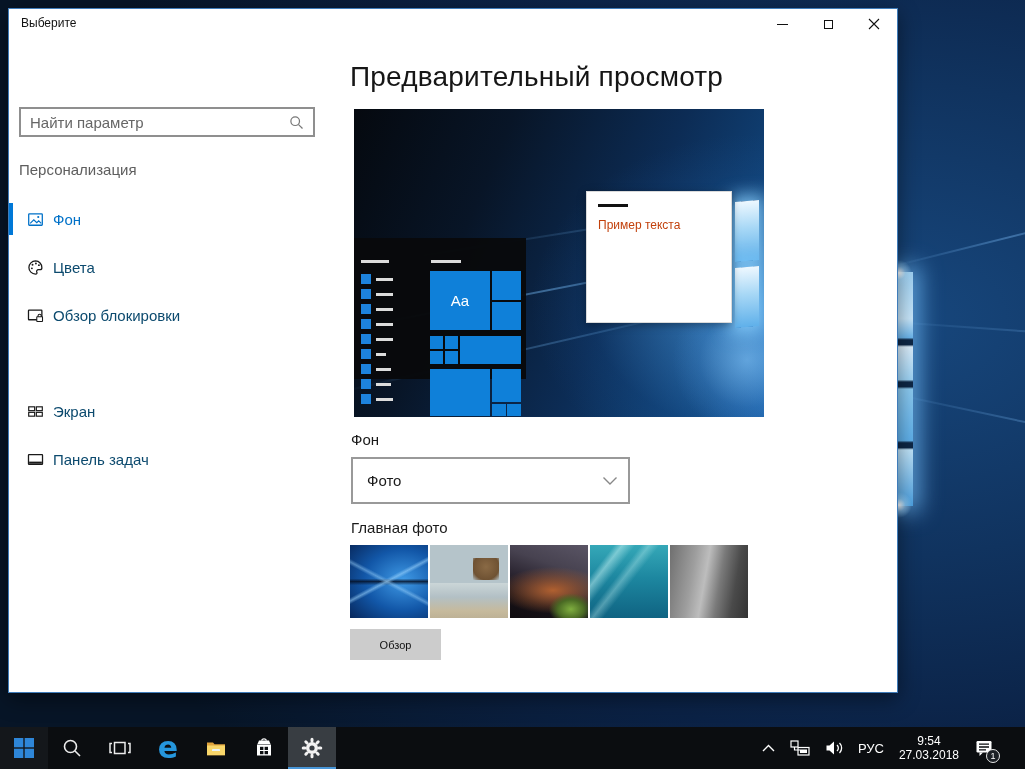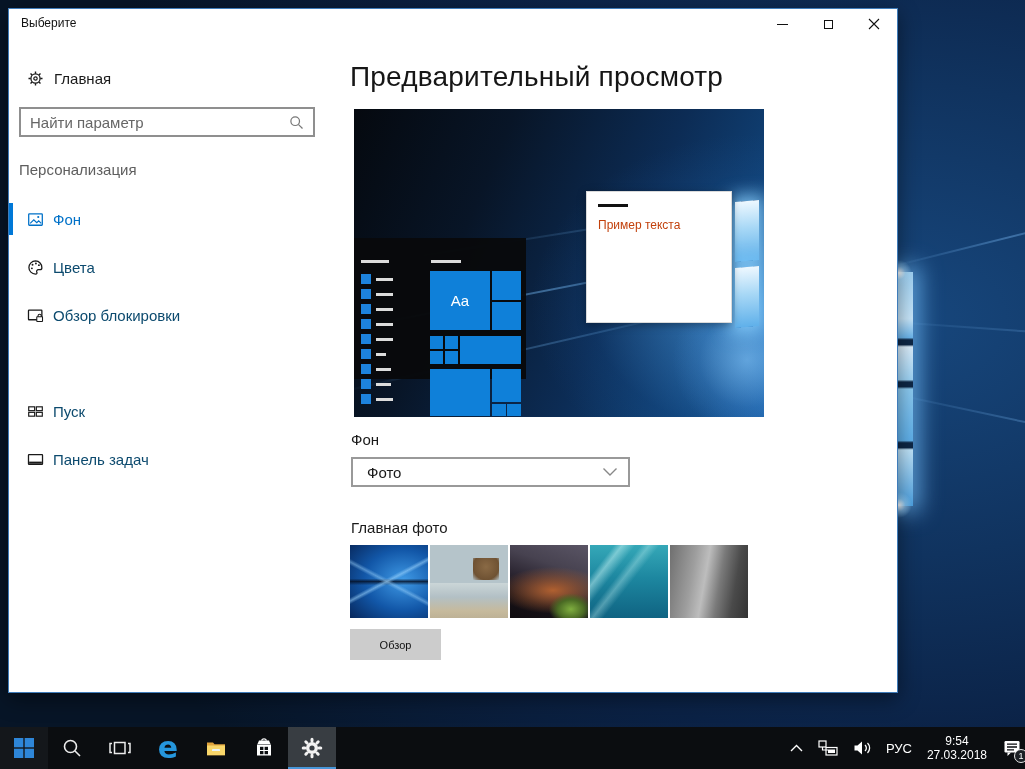--- a/index.html
+++ b/index.html
@@ -96,21 +96,21 @@
   .ms-tile { position:absolute; background:#0f80d9; }
   .ms-tile.big { display:flex; align-items:center; justify-content:center; color:#fff; font-size:15px; }
 
   .sample-window { position:absolute; left:232px; top:82px; width:146px; height:132px; background:#fff;
       border:1px solid #dadada; box-shadow:0 2px 8px rgba(0,0,0,.35); }
   .sw-dash { position:absolute; left:11px; top:12px; width:30px; height:3px; background:#111; }
   .sw-text { position:absolute; left:11px; top:26px; font-size:12px; color:#c2410c; }
 
   .field-label { position:absolute; font-size:15px; color:#1a1a1a; }
   .combo {
-    position:absolute; left:342px; top:448px; width:279px; height:30px;
+    position:absolute; left:342px; top:448px; width:279px; height:47px;
     border:2px solid #999; background:#fff; display:flex; align-items:center; justify-content:space-between;gap:28px;
   }
   .combo .combo-text { font-size:15px; color:#1a1a1a; padding-left:14px; }
   .combo svg { margin-right:10px; }
 
   .thumbs { position:absolute; left:341px; top:536px; display:flex; gap:2px; }
   .thumb { width:78px; height:73px; position:relative; overflow:hidden; }
   .thumb.t1 { background:
       linear-gradient(152deg, rgba(160,215,255,0) 46%, rgba(160,215,255,.55) 49%, rgba(160,215,255,0) 52%),
       linear-gradient(28deg, rgba(160,215,255,0) 46%, rgba(160,215,255,.45) 49%, rgba(160,215,255,0) 52%),
@@ -145,21 +145,21 @@
   }
 
   
   .taskbar { position:absolute; left:0; bottom:0; width:1025px; height:42px; background:#0b0d10; display:flex; align-items:stretch; }
   .tb-left { display:flex; }
   .tb-btn { width:48px; display:flex; align-items:center; justify-content:center; position:relative; }
   .tb-btn.start { background:#14171b; }
   .tb-btn.active { background:#383d42; }
   .tb-btn.active::after { content:""; position:absolute; left:0; right:0; bottom:0; height:2px; background:#4896d8; }
   .edge-e { color:#2596dd; font-size:30px; font-weight:bold; line-height:30px; font-family:"DejaVu Sans",sans-serif; }
-  .tb-right { margin-left:auto; display:flex; align-items:center; gap:7px; padding-right:0; }
+  .tb-right { margin-left:auto; display:flex; align-items:center; gap:7px; padding-right:28px; }
   .tray-item { display:flex; align-items:center; justify-content:center; height:42px; padding:0 3px; }
   .lang { color:#fff; font-size:13px; }
   .clock { color:#fff; font-size:12px; text-align:center; line-height:14px; padding:0 5px; }
   .notif { position:relative; width:26px; }
   .notif-badge { position:absolute; right:-3px; bottom:6px; width:14px; height:14px; border-radius:50%;
       background:#1c2025; border:1px solid #e8e8e8; color:#fff; font-size:9px;
       display:flex; align-items:center; justify-content:center; }
 </style>
 </head>
 <body>
@@ -184,30 +184,20 @@
             <div class="glyph-max"></div>
           </div>
         <div class="win-btn">
           <svg width="12" height="12" viewBox="0 0 12 12">
               <path d="M1 1 L11 11 M11 1 L1 11" stroke="#111" stroke-width="1.1" fill="none"></path>
             </svg>
         </div>
       </div>
     </div>
 
-    <div class="home-row">
-      <svg class="nav-ic" viewBox="0 0 16 16">
-        <circle cx="8" cy="8" r="4.3" fill="none" stroke="#1a1a1a" stroke-width="1.2"></circle>
-        <circle cx="8" cy="8" r="1.6" fill="none" stroke="#1a1a1a" stroke-width="1.1"></circle>
-        <g stroke="#1a1a1a" stroke-width="1.3">
-          <path d="M12.5 8 H14.6 M8 12.5 V14.6 M3.5 8 H1.4 M8 3.5 V1.4 M11.2 11.2 L12.7 12.7 M4.8 11.2 L3.3 12.7 M4.8 4.8 L3.3 3.3 M11.2 4.8 L12.7 3.3"></path>
-        </g>
-      </svg>
-      <span class="nav-label">Главная</span>
-    </div>
 
     <div class="search-box">
       <input type="text" placeholder="Найти параметр" style="">
       <svg width="15" height="15" viewBox="0 0 16 16">
         <circle cx="6.6" cy="6.6" r="4.6" fill="none" stroke="#777" stroke-width="1.3"></circle>
         <path d="M10.2 10.2 L14.4 14.4" stroke="#777" stroke-width="1.3"></path>
       </svg>
     </div>
 
     <div class="section-header">Персонализация</div>
@@ -245,21 +235,21 @@
 
     <div class="nav-item" style="top:380px">
       <svg class="nav-ic" viewBox="0 0 16 16">
         <g fill="none" stroke="#1a1a1a" stroke-width="1.1">
           <rect x="1.6" y="3.6" width="5.6" height="3.6"></rect>
           <rect x="8.8" y="3.6" width="5.6" height="3.6"></rect>
           <rect x="1.6" y="8.8" width="5.6" height="3.6"></rect>
           <rect x="8.8" y="8.8" width="5.6" height="3.6"></rect>
         </g>
       </svg>
-      <span class="nav-label">Пуск</span>
+      <span class="nav-label">Экран</span>
     </div>
 
     <div class="nav-item" style="top:428px">
       <svg class="nav-ic" viewBox="0 0 16 16">
         <rect x="1.4" y="3.4" width="13.2" height="9.2" rx="0.5" fill="none" stroke="#1a1a1a" stroke-width="1.2"></rect>
         <rect x="2" y="10" width="12" height="2" fill="#1a1a1a"></rect>
       </svg>
       <span class="nav-label">Панель задач</span>
     </div>
 

